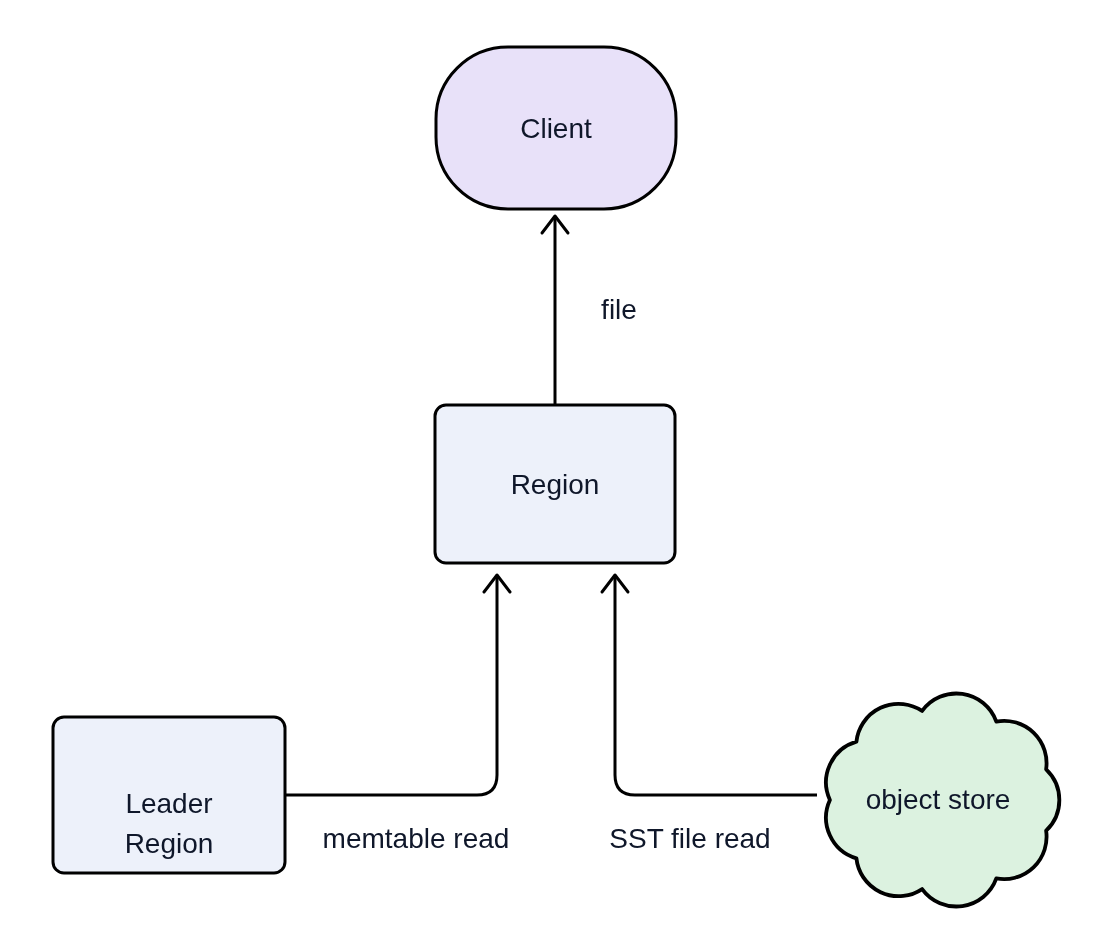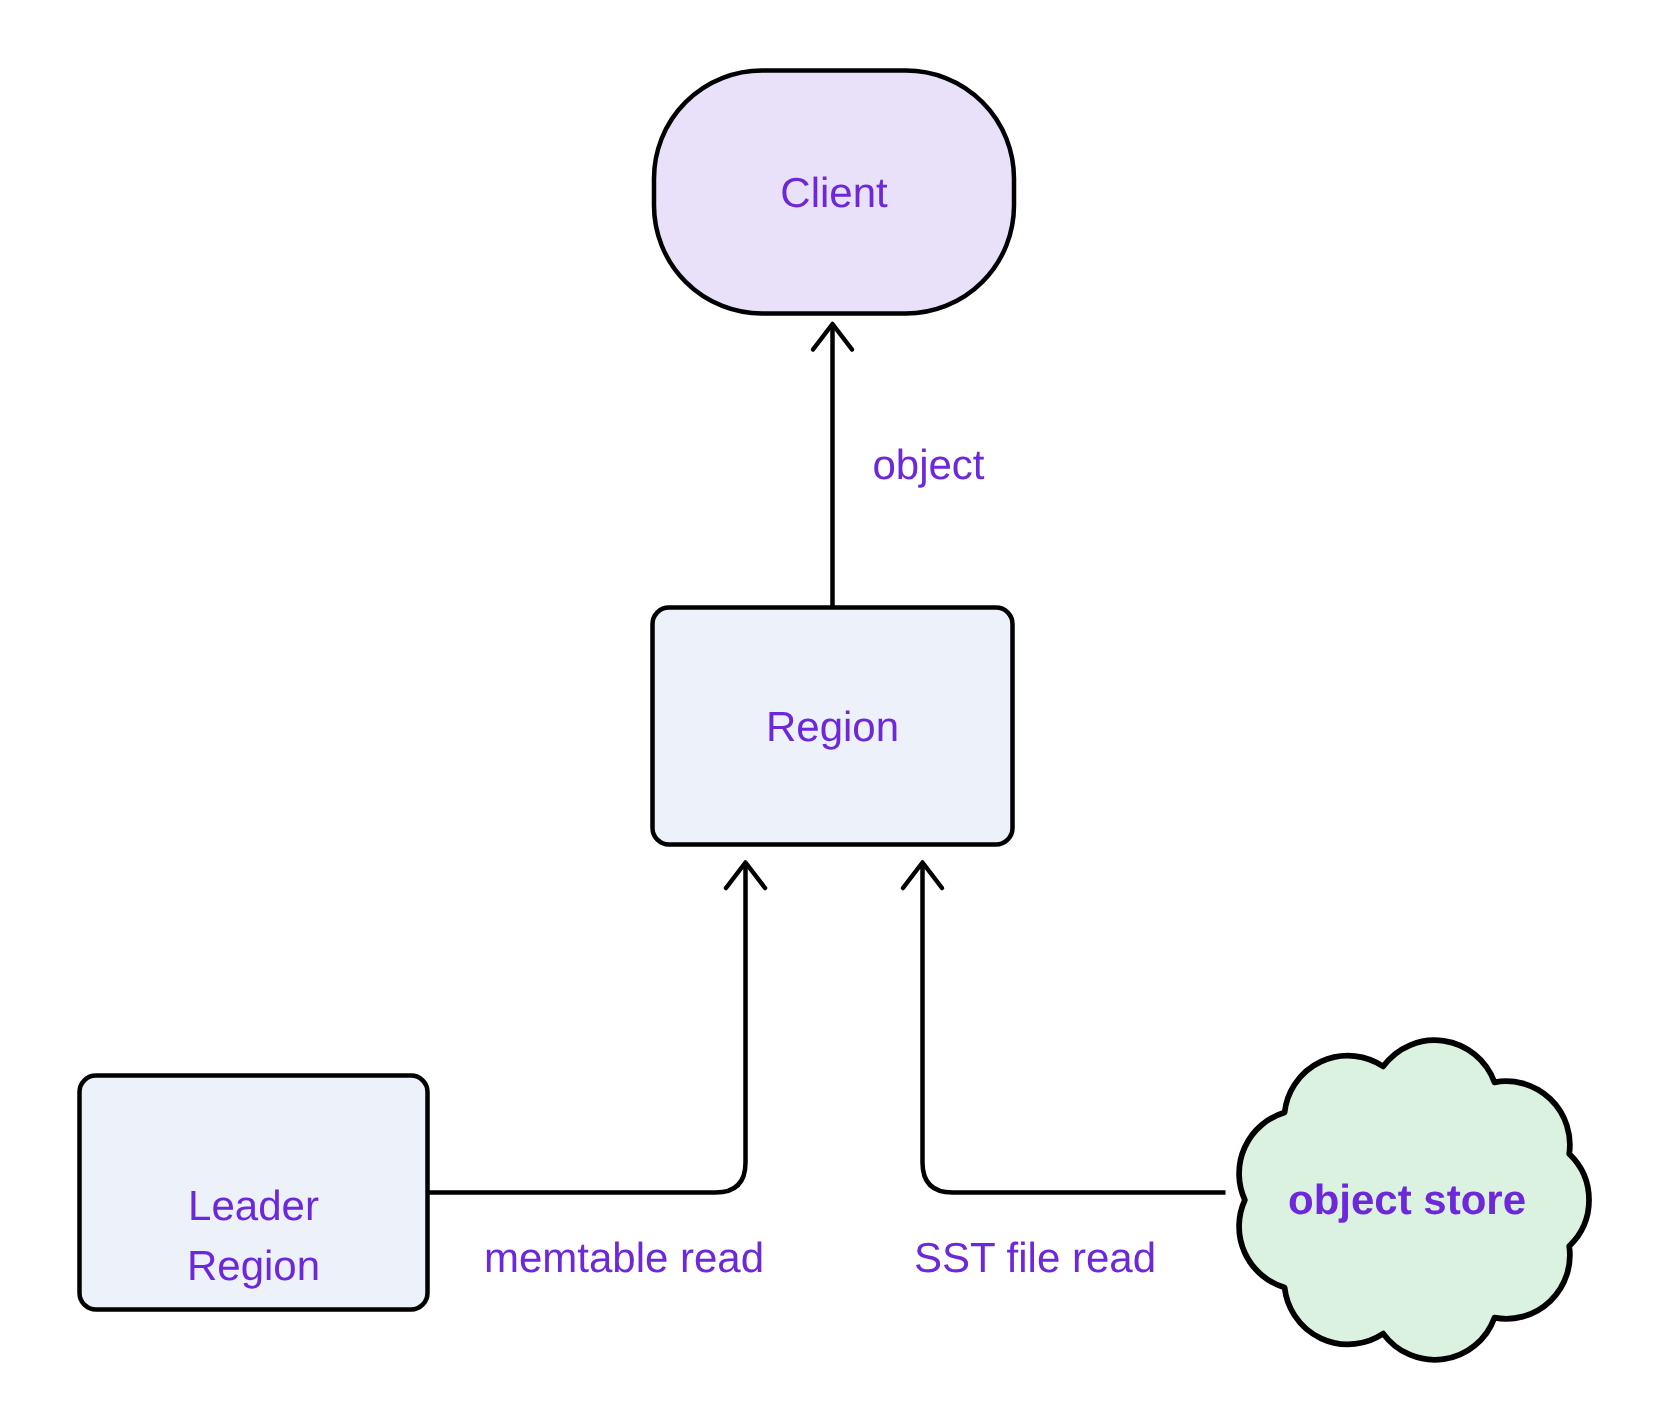--- a/index.html
+++ b/index.html
@@ -16,21 +16,21 @@
     overflow: hidden;
   }
   .canvas svg {
     position: absolute;
     left: 0;
     top: 0;
   }
   .diagram-label {
     position: absolute;
     transform: translate(-50%, -50%);
-    color: #6d28d9;
+    color: #0f172a;
     font-size: 28px;
     line-height: 40px;
     text-align: center;
     white-space: nowrap;
   }
   .diagram-label span { display: block; }
   .edge-path {
     fill: none;
     stroke: #000000;
     stroke-width: 3;
@@ -92,21 +92,21 @@
 
   <div class="diagram-label" style="left:555px; top:485px;">
     <span>Region</span>
   </div>
 
   <div class="diagram-label" style="left:169px; top:796px;margin-top:28px;">
     <span>Leader</span>
     <span>Region</span>
   </div>
 
-  <div class="diagram-label" style="left:938px; top:800px;font-weight:bold;">object store</div>
+  <div class="diagram-label" style="left:938px; top:800px;">object store</div>
 
-  <div class="diagram-label" style="left:619px; top:310px;">object</div>
+  <div class="diagram-label" style="left:619px; top:310px;">file</div>
 
   <div class="diagram-label" style="left:416px; top:839px;">memtable read</div>
 
   <div class="diagram-label" style="left:690px; top:839px;">SST file read</div>
 
 </div>
 
 </body></html>

